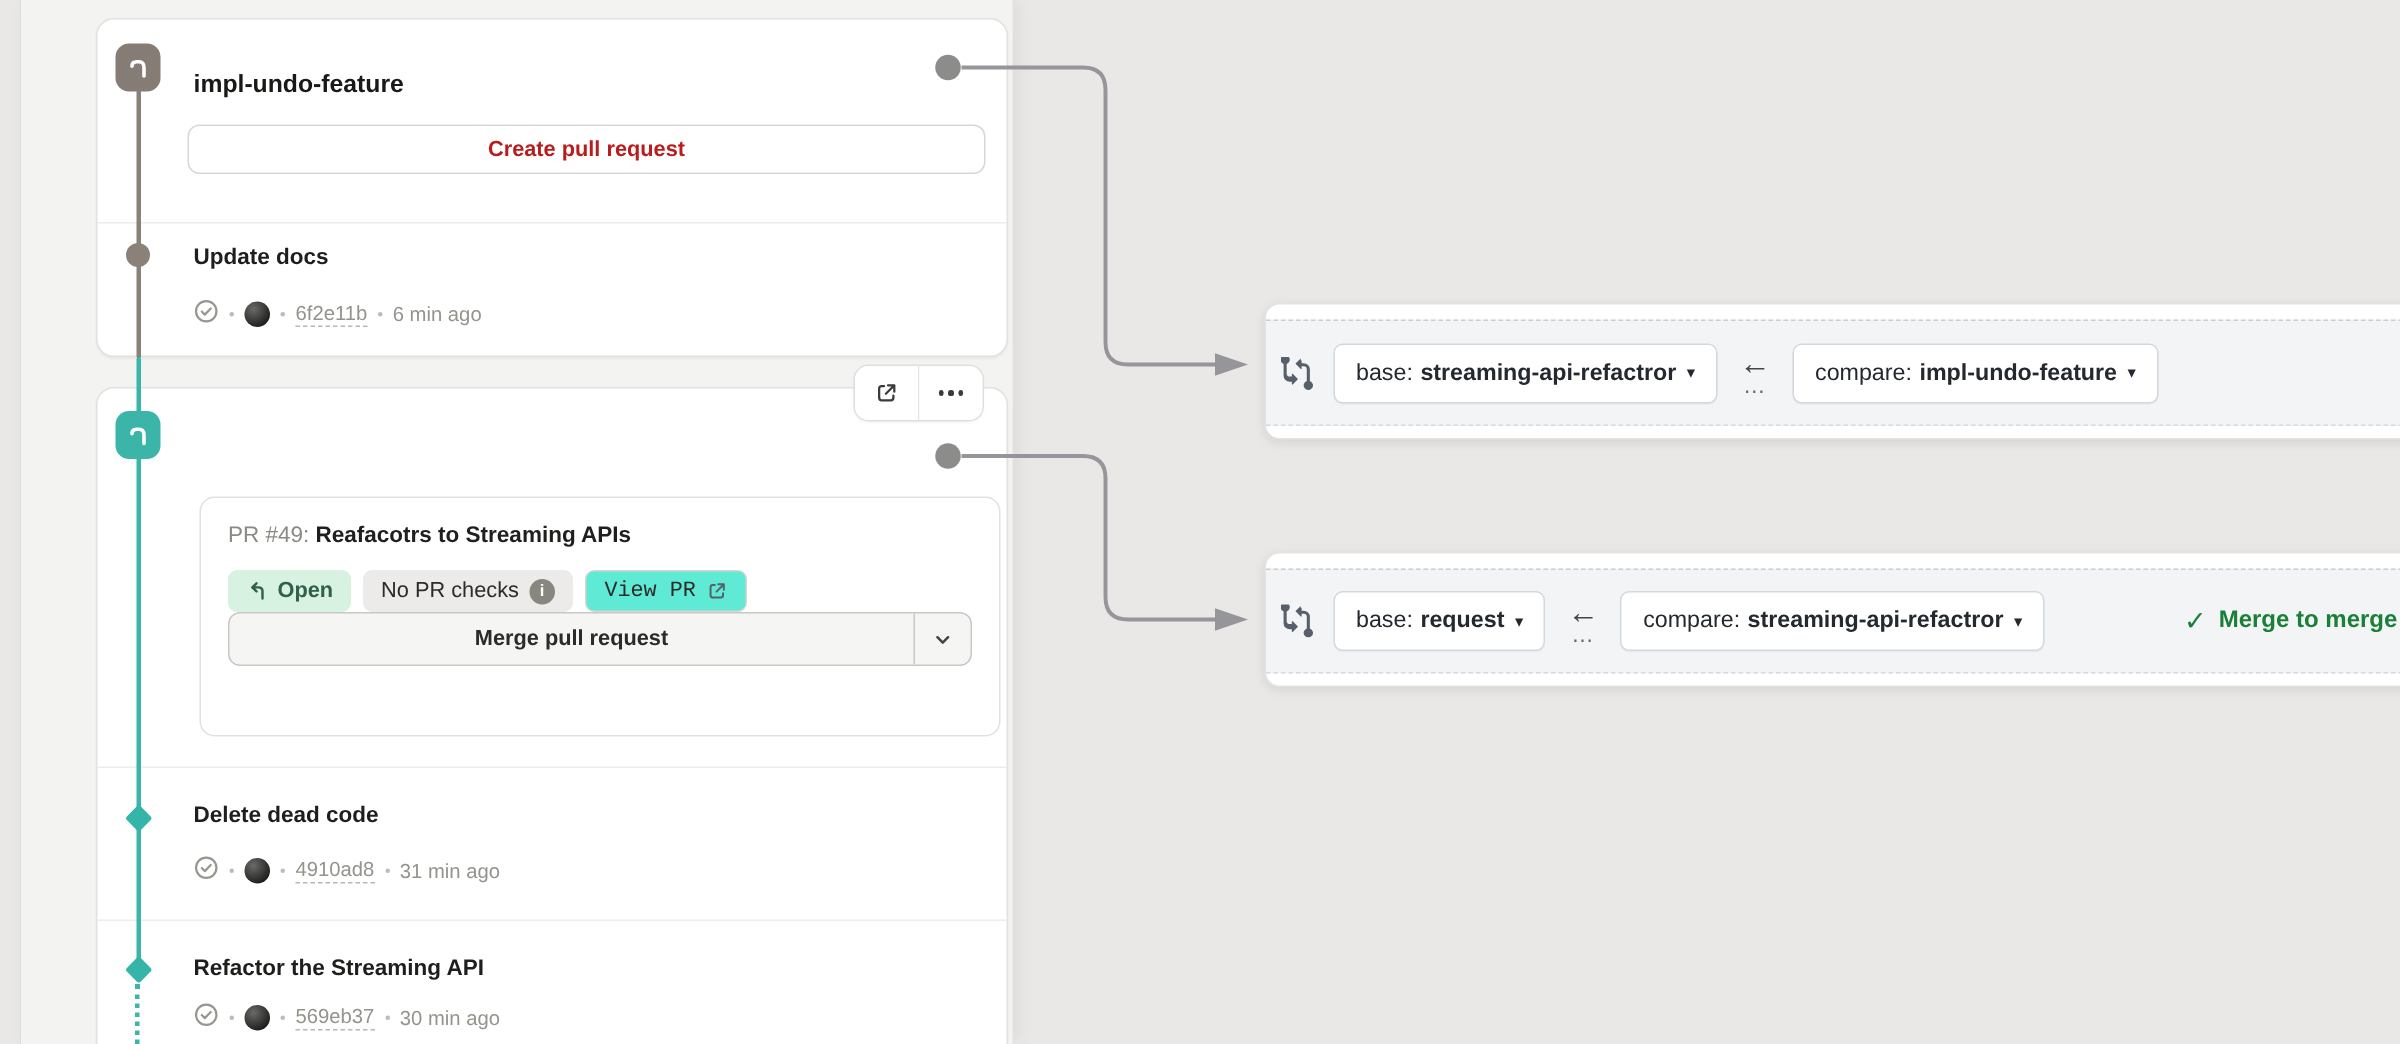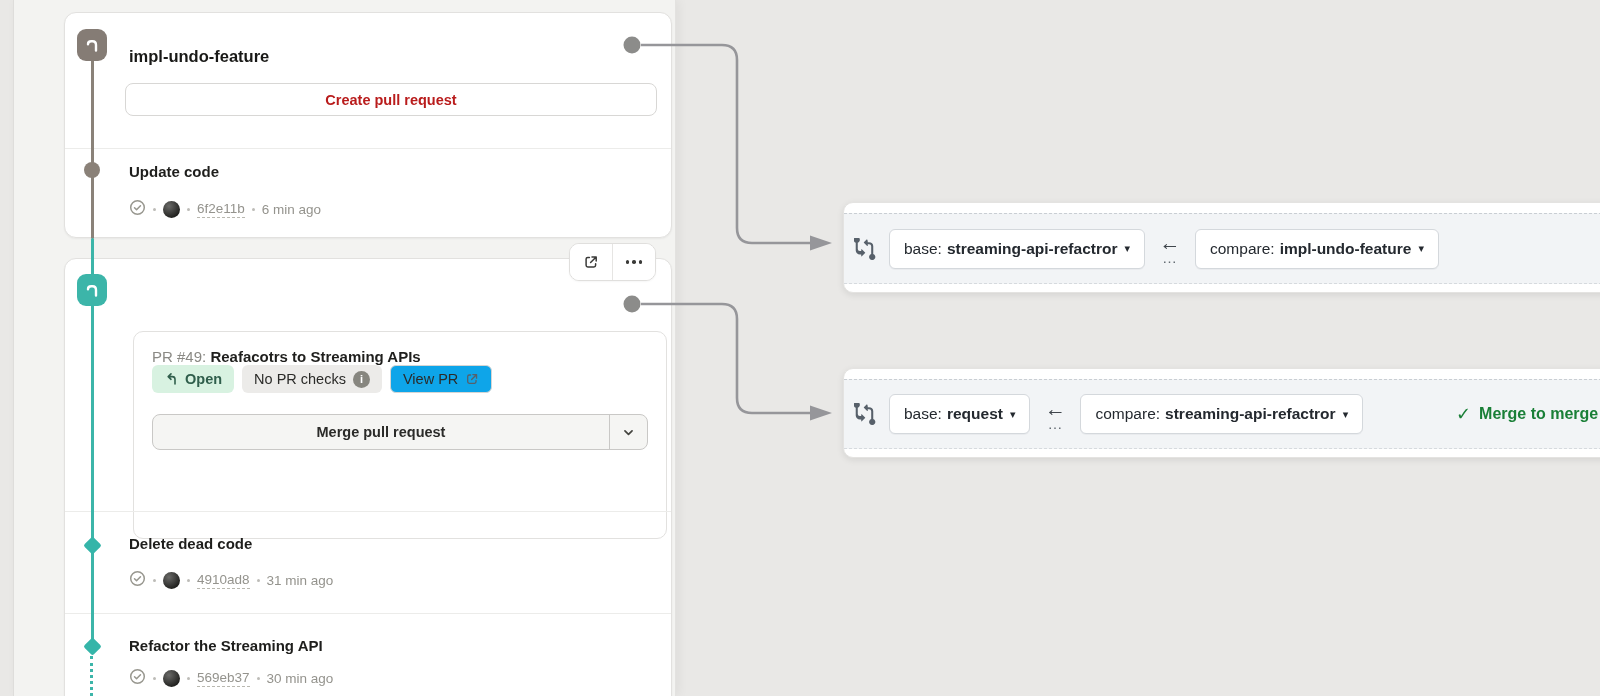--- a/index.html
+++ b/index.html
@@ -51,35 +51,35 @@
 
   .toolbar { position:absolute; z-index:5; left:555px; top:243px; height:38px; display:flex;
              background:#fff; border:1px solid #e0dfdd; border-radius:10px; overflow:hidden;
              box-shadow:0 1px 2px rgba(0,0,0,.04); }
   .toolbar button { width:42px; border:none; background:#fff; display:flex; align-items:center;
                     justify-content:center; cursor:pointer; }
   .toolbar .divider { width:1px; background:#e6e5e3; }
   .ellipsis-glyph { display:flex; gap:3px; }
   .ellipsis-glyph i { width:3.5px; height:3.5px; border-radius:50%; background:#3a3a38; }
 
-  .pr-box { position:absolute; left:68px; top:72px; width:534px; height:208px;
+  .pr-box { position:absolute; left:68px; top:72px; width:534px; height:160px;
             border:1px solid #e2e1df; border-radius:10px; padding:16px 18px; }
   .pr-title { font-size:15px; color:#1f1f1d; font-weight:600; }
   .pr-title .pr-num { color:#8a8984; font-weight:normal; }
-  .badges { display:flex; align-items:center; gap:8px; margin-top:0; height:28px; }
+  .badges { display:flex; align-items:center; gap:8px; margin-top:15px; height:28px; }
   .badge { display:flex; align-items:center; gap:7px; height:28px; padding:0 12px;
            border-radius:6px; font-size:14.5px; }
   .badge.open   { background:#d8f2e1; color:#305f4c; font-weight:600; }
   .badge.checks { background:#ecebe9; color:#2b2b29; }
-  .badge.view   { background:#0ea5e9; color:#2b2b29; border:1px solid #d6d5d3; cursor:pointer;
-                  font-family:Liberation Sans, sans-serif; font-weight:normal; }
+  .badge.view   { background:#5eead4; color:#2b2b29; border:1px solid #d6d5d3; cursor:pointer;
+                  font-family:Liberation Mono, monospace; font-weight:normal; }
   .info-circle { width:17px; height:17px; border-radius:50%; background:#87867f; color:#fff;
                  font-size:11px; font-weight:bold; display:flex; align-items:center;
                  justify-content:center; font-style:normal; cursor:pointer; }
-  .merge-row { display:flex; margin-top:21px; height:36px; width:100%;
+  .merge-row { display:flex; height:36px; width:100%;
                border:1px solid #c9c8c6; border-radius:8px; background:#f5f5f3; overflow:hidden; }
   .merge-main { flex:1; border:none; background:transparent; font-family:inherit; font-size:14.5px;
                 font-weight:600; color:#2b2b29; cursor:pointer; }
   .merge-caret { width:38px; border:none; border-left:1px solid #c9c8c6; background:transparent;
                  display:flex; align-items:center; justify-content:center; cursor:pointer; }
 
   
   .connectors { position:absolute; left:0; top:0; z-index:7; pointer-events:none; }
 
   
@@ -128,21 +128,21 @@
 
     <div class="commit-dot"></div>
     <div class="diamond d1"></div>
     <div class="diamond d2"></div>
 
     <div class="card card1">
       <div class="b-title">impl-undo-feature</div>
       <button class="create-pr">Create pull request</button>
       <div class="sep" style="top:135px"></div>
 
-      <div class="c-title" style="top:150px">Update code</div>
+      <div class="c-title" style="top:150px">Update docs</div>
       <div class="meta" style="top:186px">
         <span>
           <svg width="17" height="17" viewBox="0 0 16 16">
               <circle cx="8" cy="8" r="6.4" fill="none" stroke="#98978f" stroke-width="1.4"></circle>
               <path d="M5.2 8.2 7.1 10.1 10.8 6.3" fill="none" stroke="#98978f" stroke-width="1.4" stroke-linecap="round" stroke-linejoin="round"></path>
             </svg>
         </span>
         <span class="mdot"></span>
         <span class="avatar"></span>
         <span class="mdot"></span>

